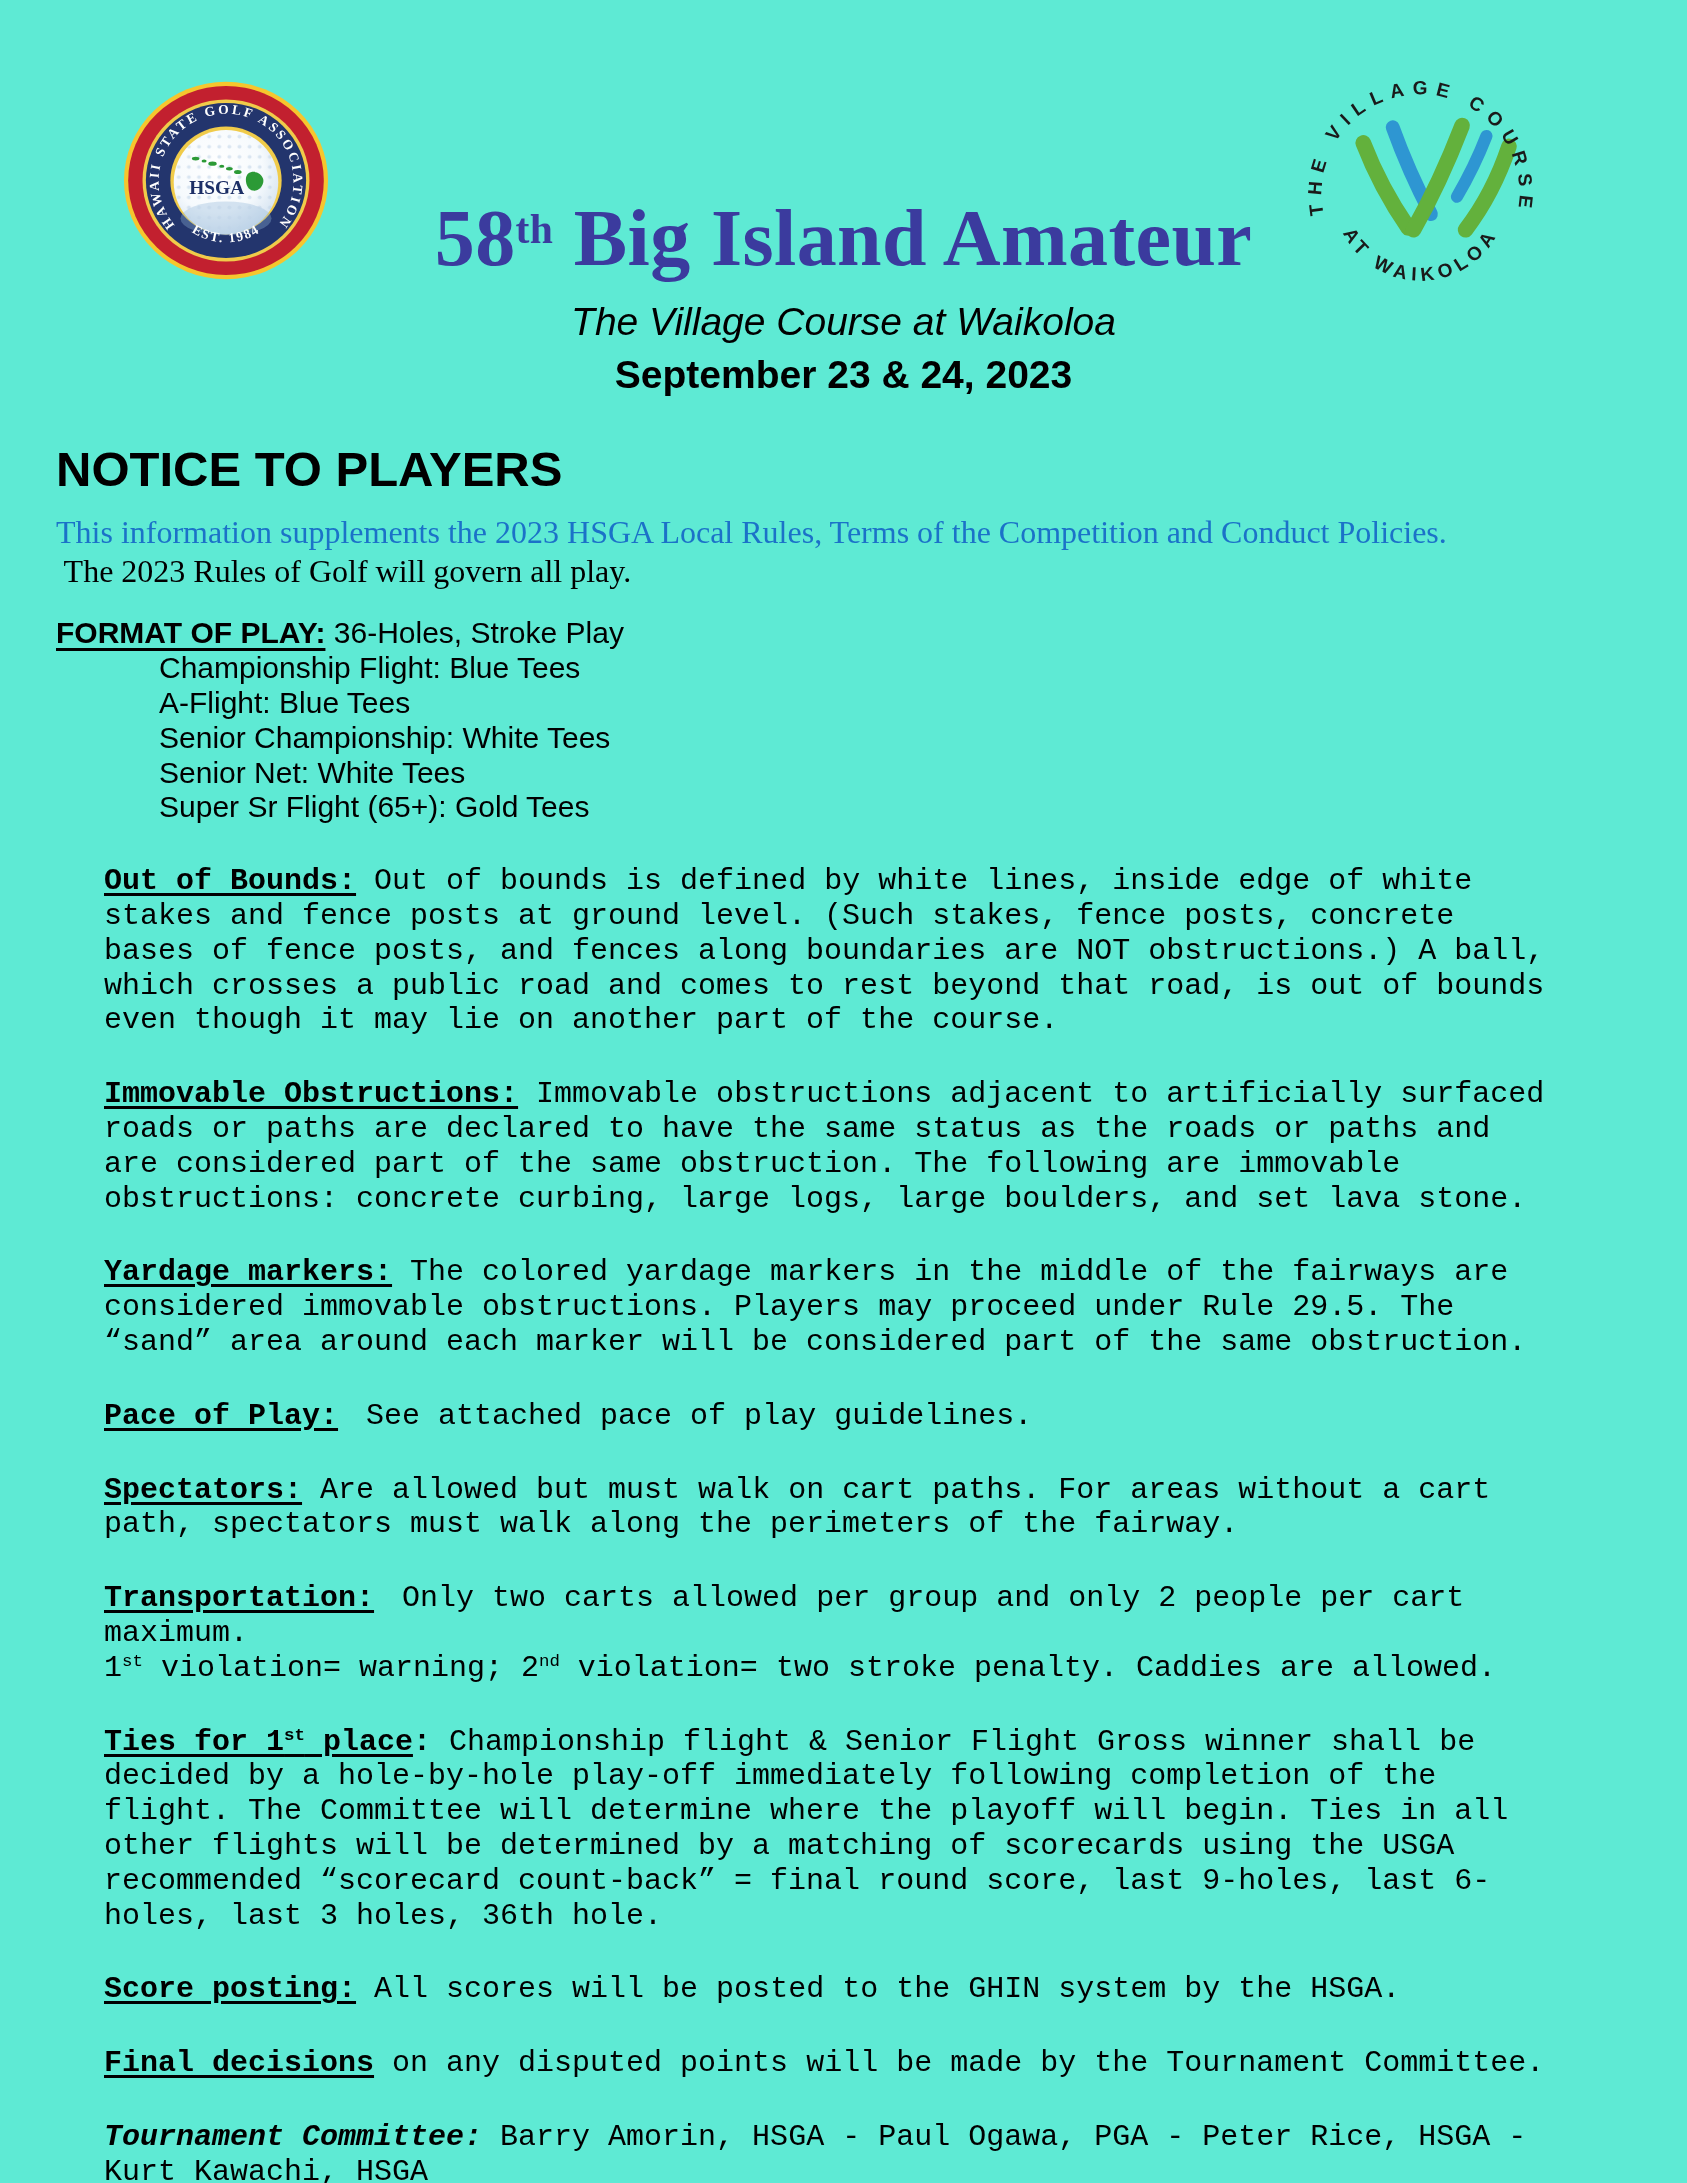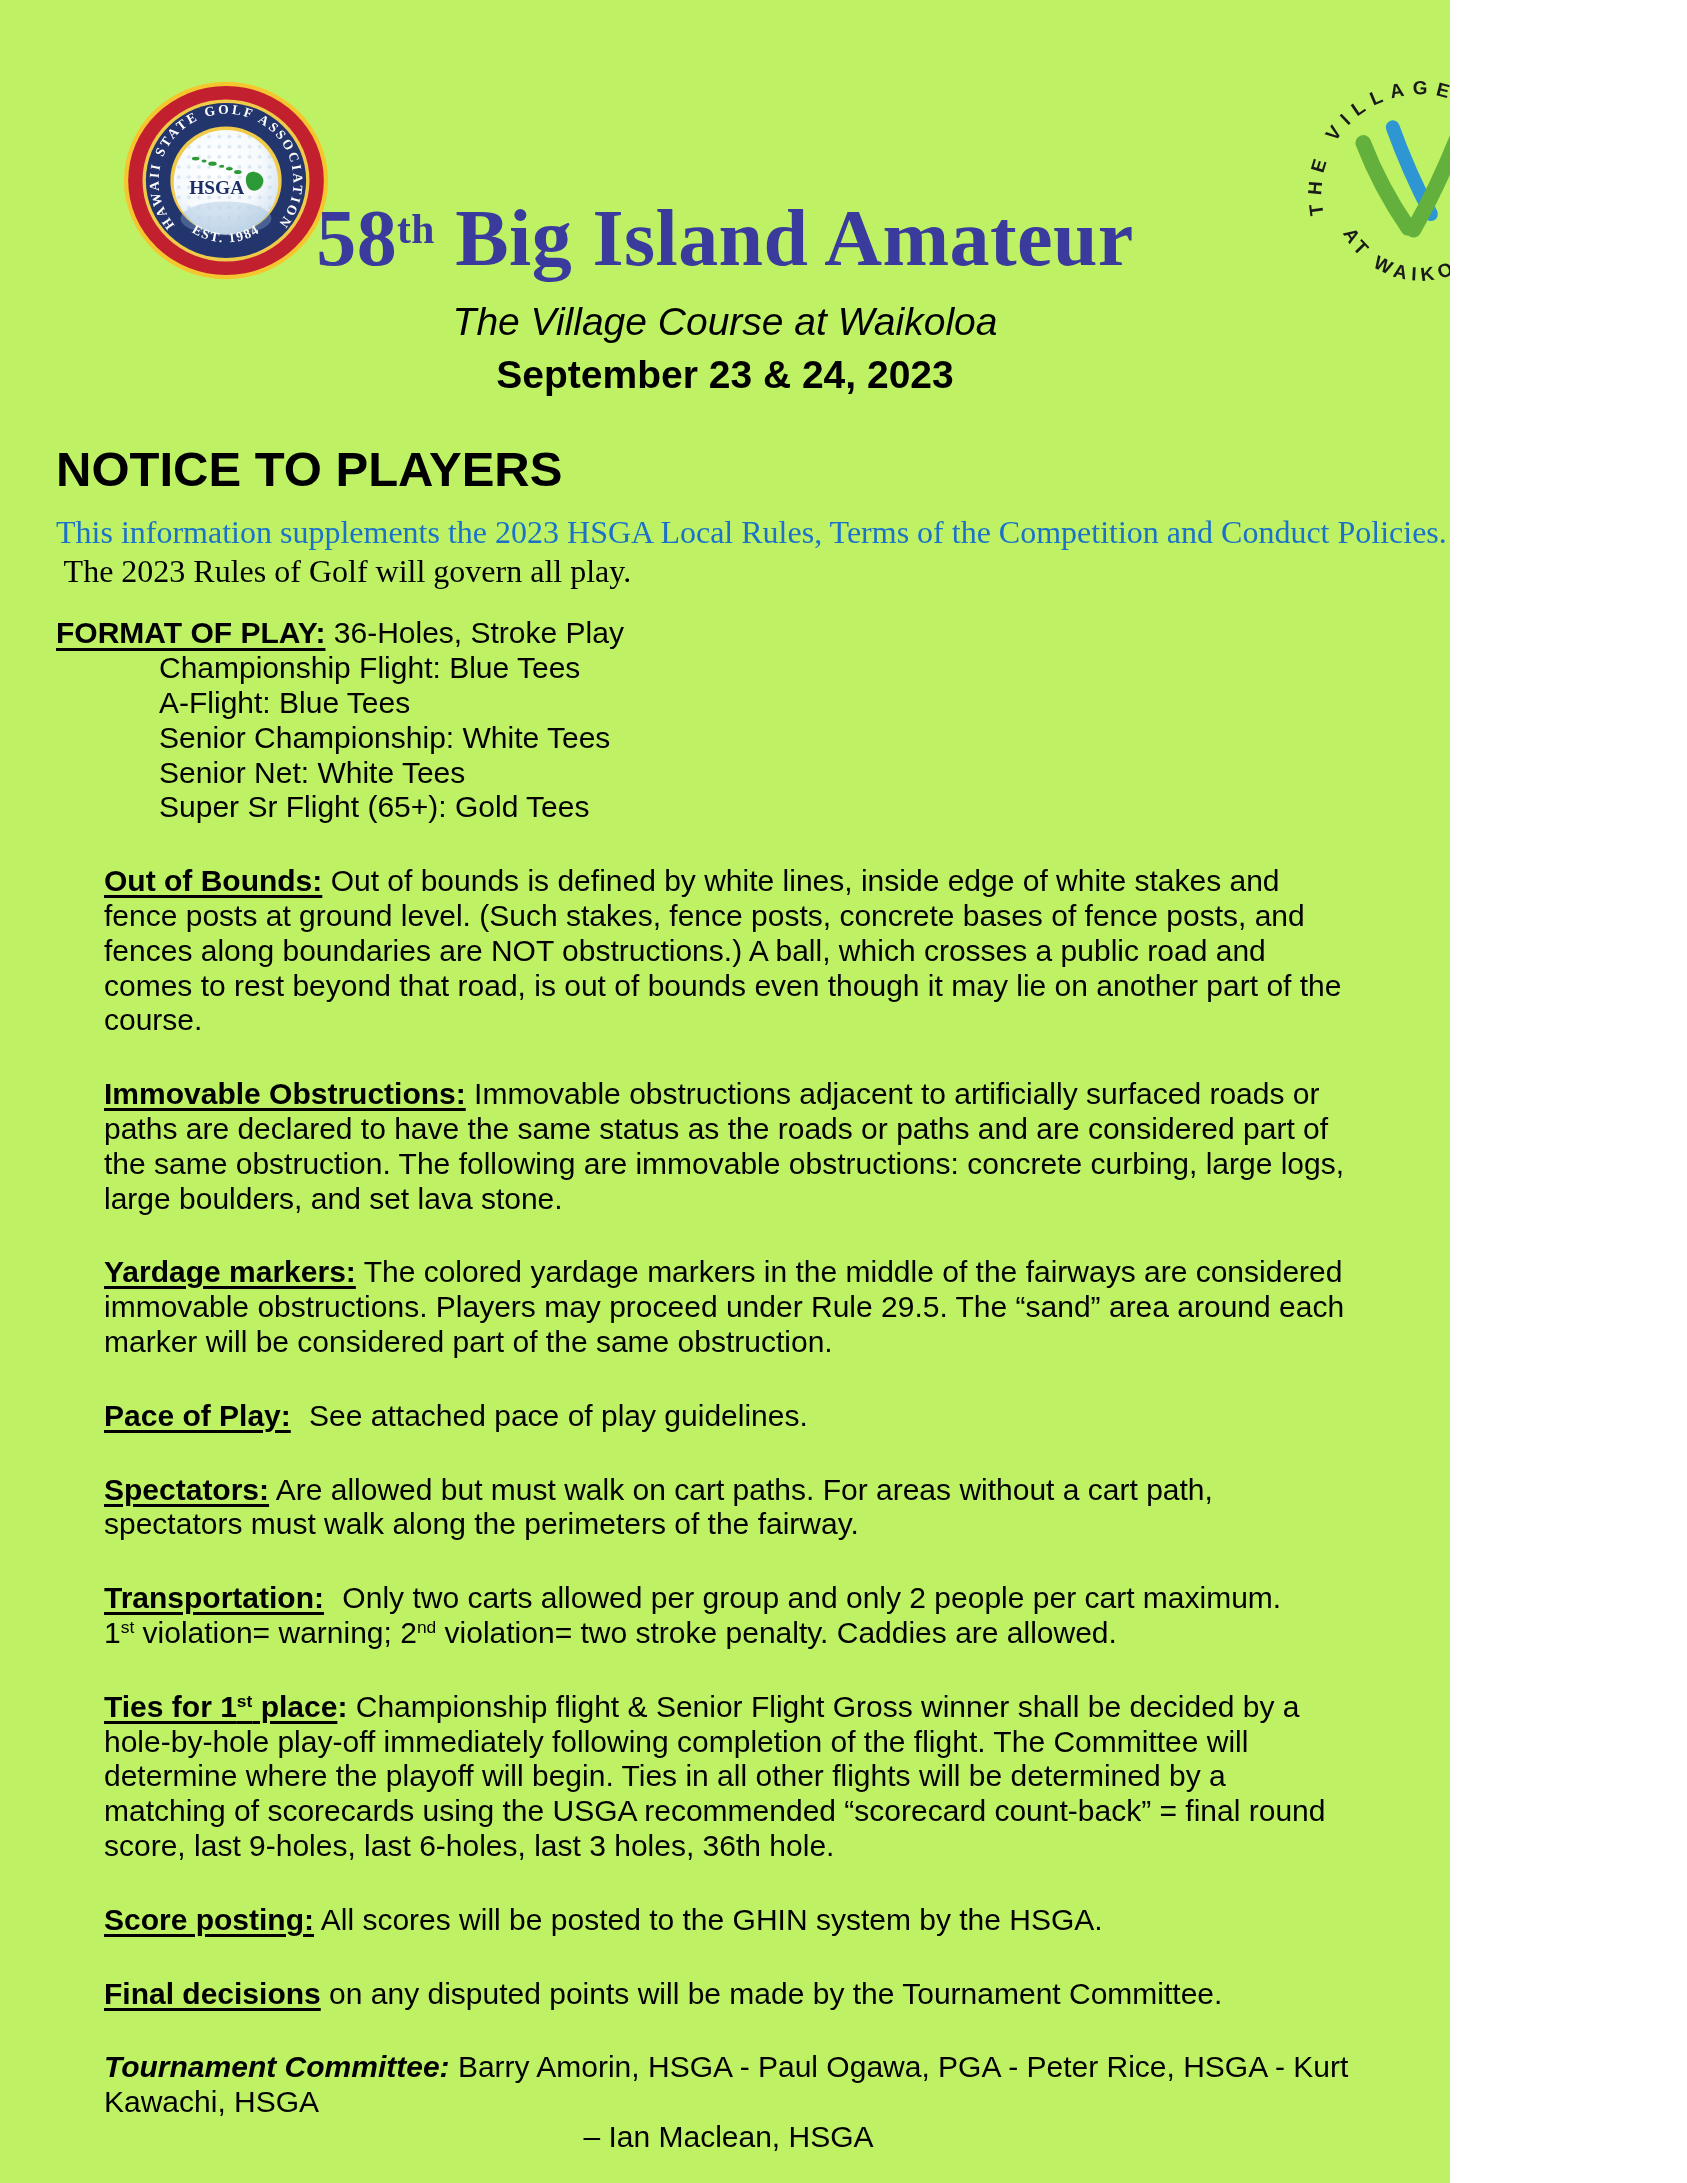--- a/index.html
+++ b/index.html
@@ -1,17 +1,17 @@
 <!DOCTYPE html>
 <html style="font-size:13.5px"><head>
 <meta charset="utf-8">
 <style>
   html,body{margin:0;padding:0;background:#ffffff;}
   .page{
-    position:relative;width:1450px;height:2183px;background:#bef264;
+    position:relative;width:1687px;height:2183px;background:#5eead4;
     font-family:"Liberation Sans",sans-serif;color:#000;overflow:hidden;
   }
   
   .header{position:relative;height:396px;}
   .hsga-logo{position:absolute;left:123px;top:81px;width:206px;height:199px;}
   .village-logo{position:absolute;left:1306px;top:81px;width:229px;height:221px;}
   .title-block{position:absolute;left:0;right:0;top:198px;text-align:center;}
   .event-title{
     font-family:"Liberation Serif",serif;font-weight:bold;font-size:80px;line-height:1;
     color:#3b3b9e;margin:0;letter-spacing:0.4px;
@@ -22,21 +22,21 @@
   
   .content{padding:0 97px 0 56px;}
   .notice-heading{font-size:49px;font-weight:bold;line-height:1.15;margin:45px 0 8.4px 0;letter-spacing:0;}
   .supplement{font-family:"Liberation Serif",serif;font-size:32px;color:#1b72c8;line-height:1.22;white-space:nowrap;margin-top:16px;}
   .rules-line{font-family:"Liberation Serif",serif;font-size:32px;color:#000;line-height:1.22;margin-left:7.6px;}
   .body-text{font-size:30px;line-height:1.16;}
   .format-block{margin-top:25px;}
   .u-label{font-weight:bold;text-decoration:underline;text-decoration-thickness:3.4px;text-underline-offset:5px;}
   .flights{margin-left:103px;}
   .sections{margin-left:48px;max-width:1444px;}
-  .section{margin-top:39px;}
+  .section{margin-top:39px;font-family:Liberation Mono, monospace;}
   .sec-label{font-weight:bold;text-decoration:underline;text-decoration-thickness:2.5px;text-underline-offset:4.2px;}
   .sec-text{}
   .pace-gap{margin-left:10px;}
   .ties-colon{font-weight:bold;}
   sup.small{font-size:58%;vertical-align:baseline;position:relative;top:-0.55em;line-height:0;}
   .committee-label{font-weight:bold;font-style:italic;}
   .committee-line2{text-align:center;}
   svg text{font-family:"Liberation Serif",serif;}
   .sans-arc{font-family:"Liberation Sans",sans-serif !important;}
 </style>

